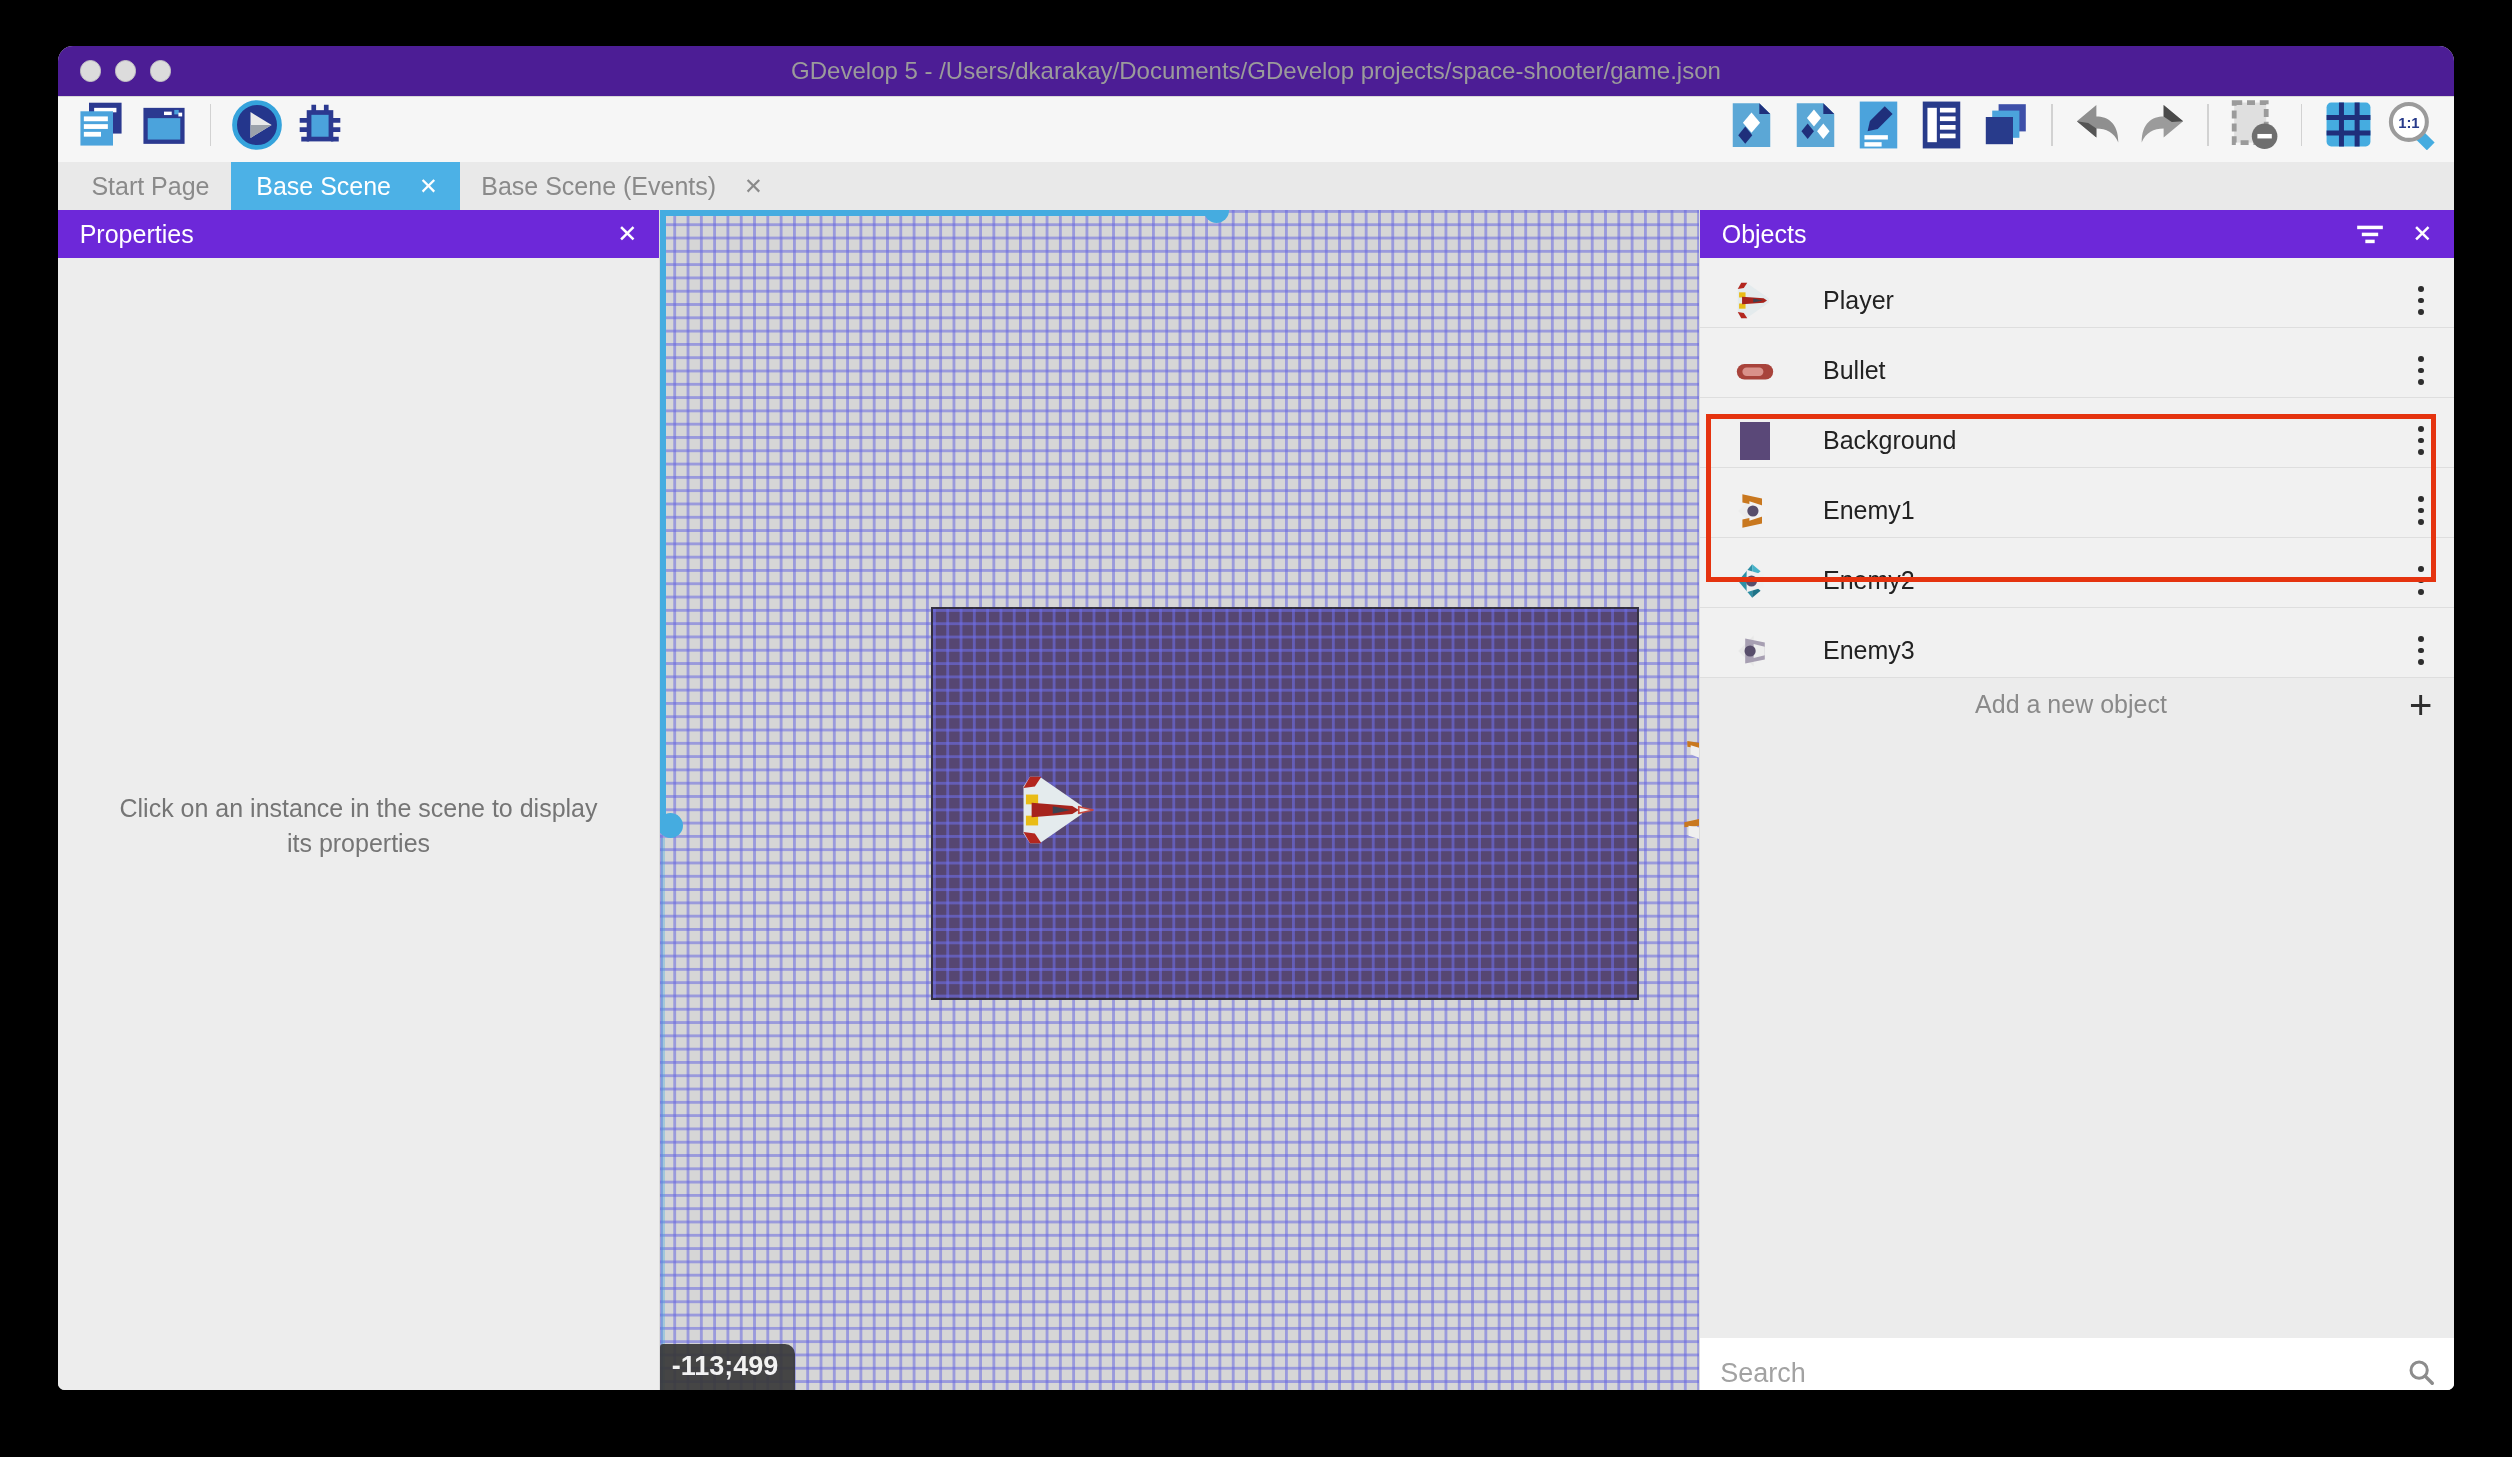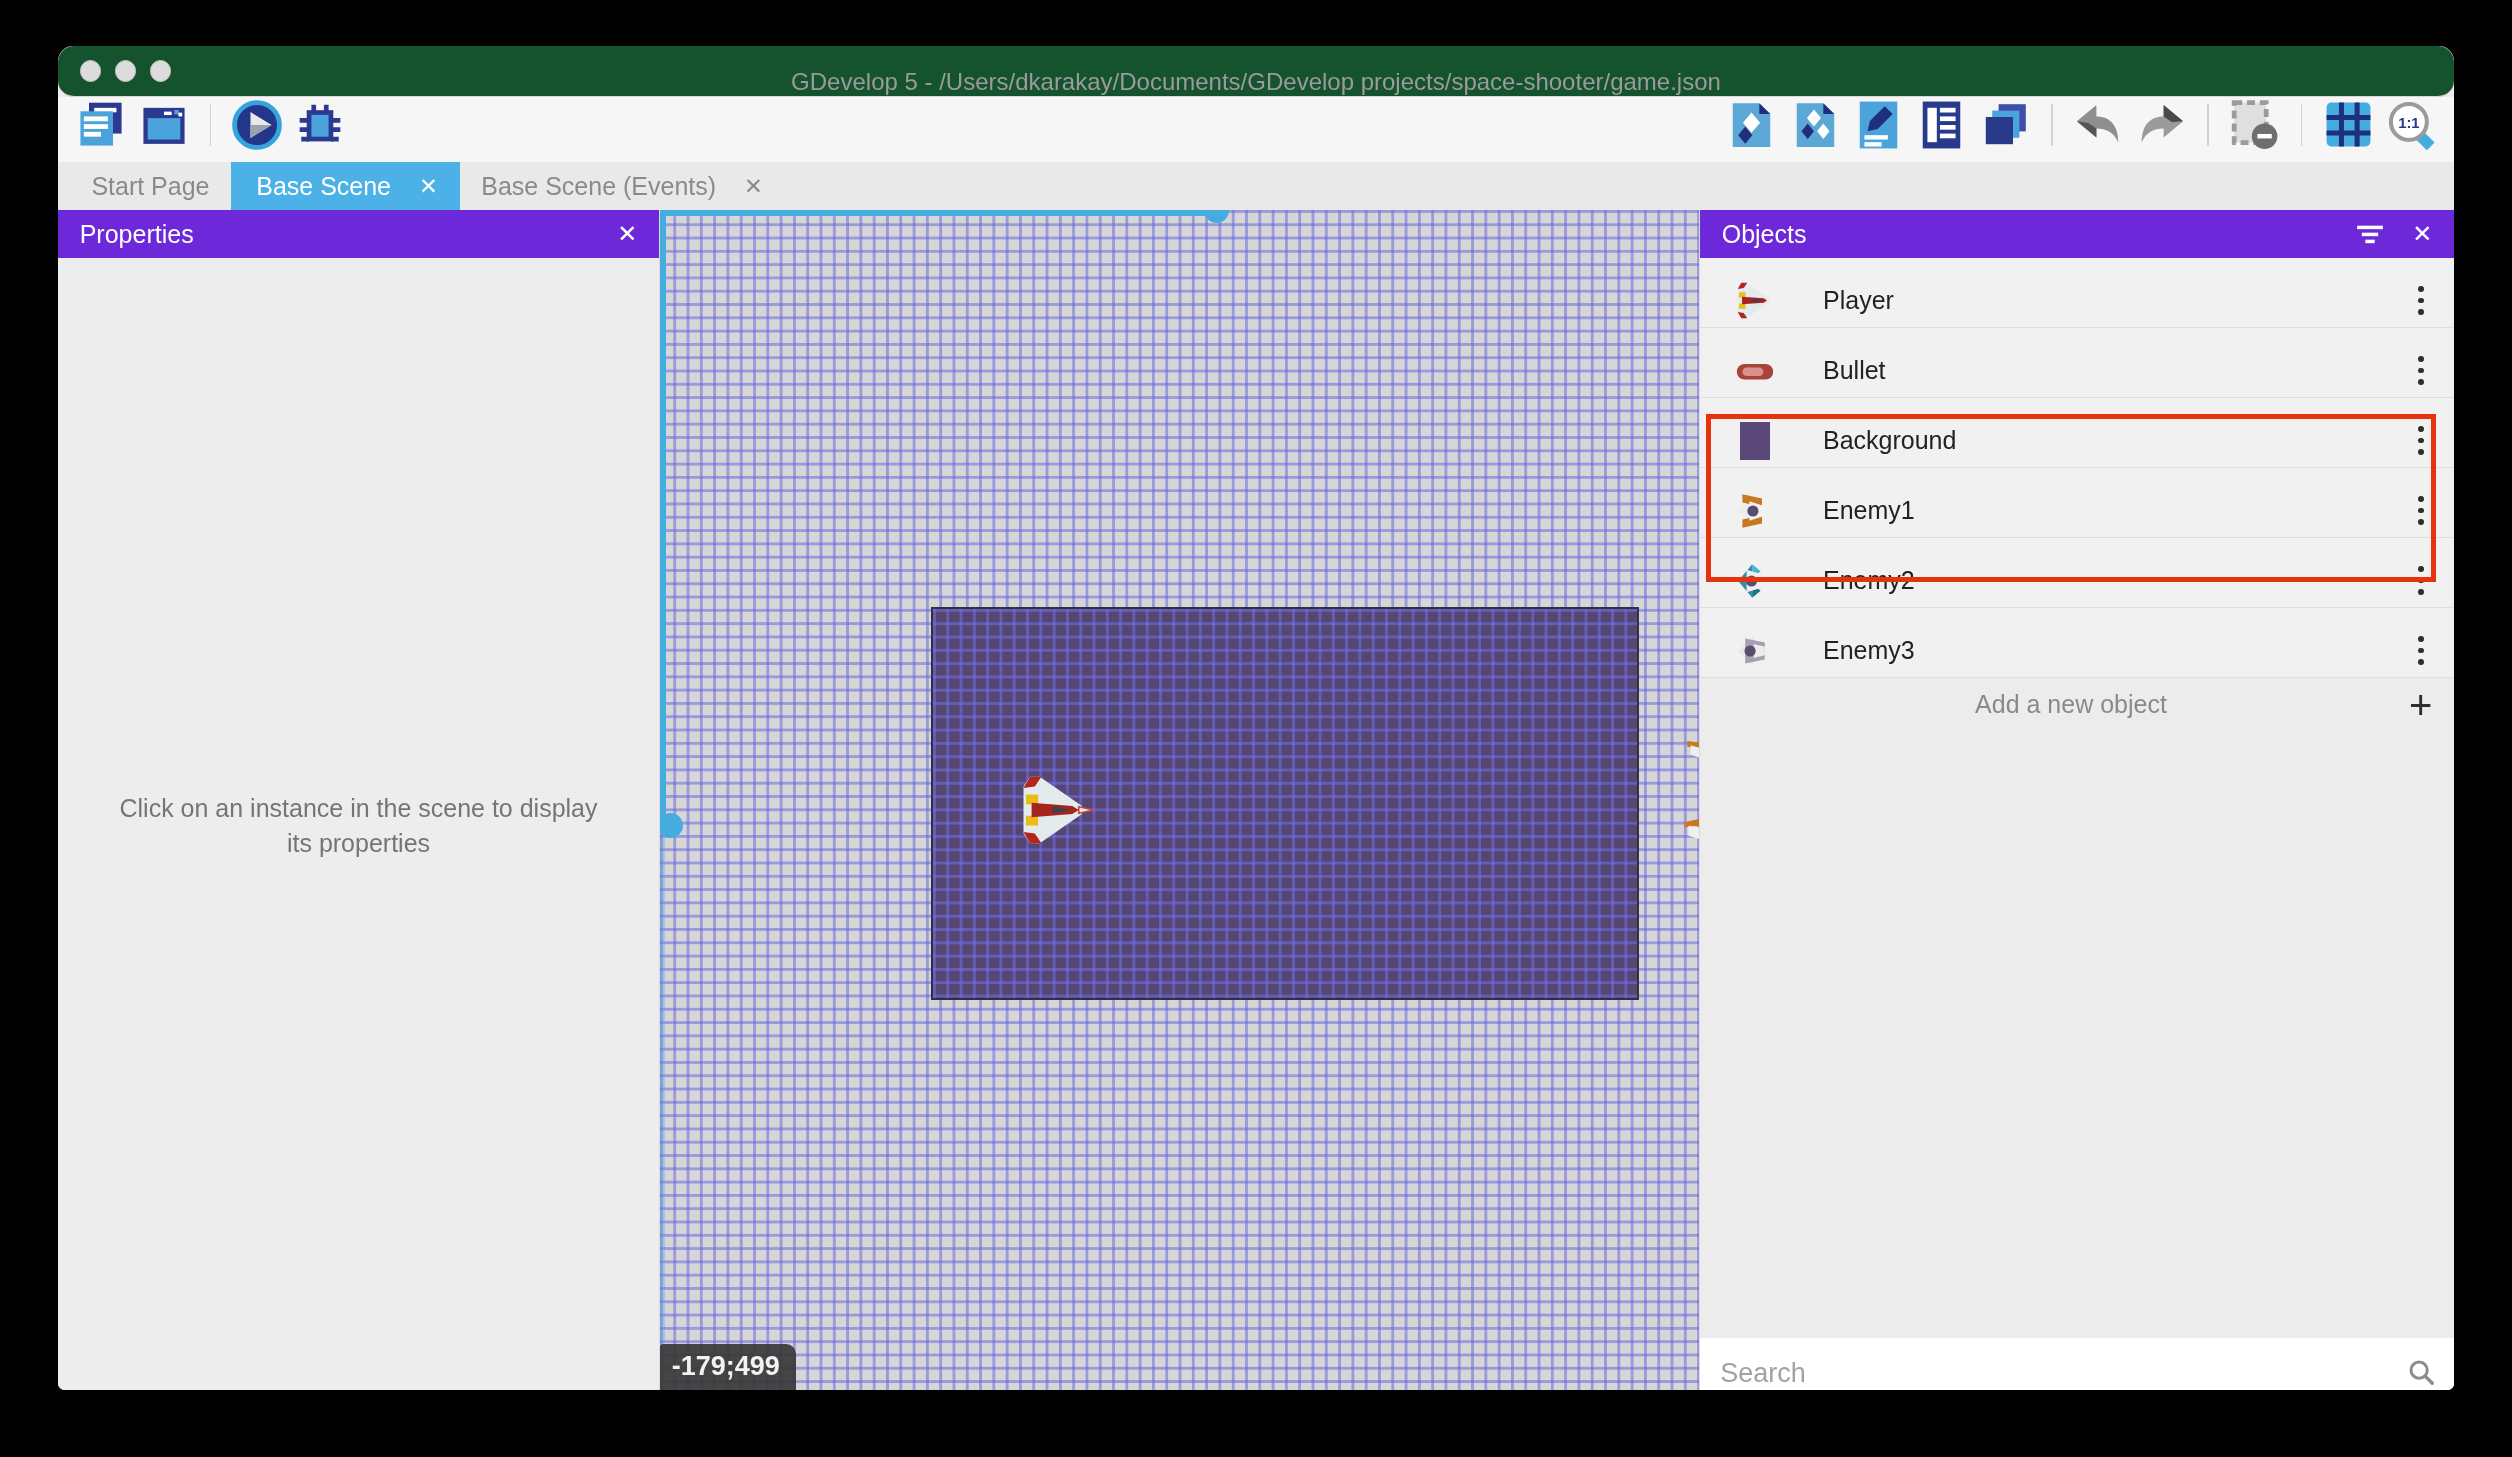--- a/index.html
+++ b/index.html
@@ -3,22 +3,22 @@
 <meta charset="utf-8">
 <style>
   html,body { margin:0; padding:0; background:#000; }
   body { width:2512px; height:1458px; overflow:hidden; font-family:"Liberation Sans", sans-serif; position:relative; }
 
   .window { position:absolute; left:58px; top:46px; width:2396px; height:1344px;
             background:#ECECEC; border-radius:15px 15px 6.7px 6.7px; overflow:hidden;
             display:flex; flex-direction:column; }
 
   
-  .titlebar { height:50px; background:#14532d; border-bottom:1.7px solid #D8D8D8;
-              position:relative; display:flex; align-items:flex-end; justify-content:center; flex:none;border-radius:16px; }
+  .titlebar { height:50px; background:#4c1d95; border-bottom:1.7px solid #D8D8D8;
+              position:relative; display:flex; align-items:center; justify-content:center; flex:none; }
   .lights { position:absolute; left:21.7px; top:14px; display:flex; gap:13.3px; }
   .light { width:21.7px; height:21.7px; border-radius:50%; background:#DCDCDC; border:0.8px solid #C5C5C5; box-sizing:border-box; }
   .title-text { color:#9B9B9B; font-size:24px; }
 
   
   .toolbar { height:65px; background:#F6F6F6; display:flex; align-items:flex-start;
              justify-content:space-between; padding:0 15px; flex:none; }
   .tool-group { display:flex; align-items:center; gap:8.3px; }
   .tool-btn { width:55px; height:55px; display:flex; align-items:center; justify-content:center; }
   .tool-sep { width:1.7px; height:42px; background:#D2D2D2; margin:0 10px; }
@@ -275,21 +275,21 @@
         <polygon points="4,4 22,0 22,8 4,10" fill="#C9781F"></polygon>
         <polygon points="9,8 22,10 22,24 9,20" fill="#EFEFEF"></polygon>
       </svg>
 
       <div class="hscroll-line"></div>
       <div class="hscroll-thumb"></div>
       <div class="vscroll-line"></div>
       <div class="vscroll-faint"></div>
       <div class="vscroll-thumb"></div>
 
-      <div class="coord-badge">-179;499</div>
+      <div class="coord-badge">-113;499</div>
     </div>
 
     <div class="objects-panel">
       <div class="panel-header">
         <span>Objects</span>
         <span class="spacer"></span>
         <span class="hdr-icon">
           <svg width="28" height="21.7" viewBox="0 0 24 18">
             <rect x="1" y="2" width="22" height="3" fill="#fff"></rect>
             <rect x="5" y="8" width="14" height="3" fill="#fff"></rect>

